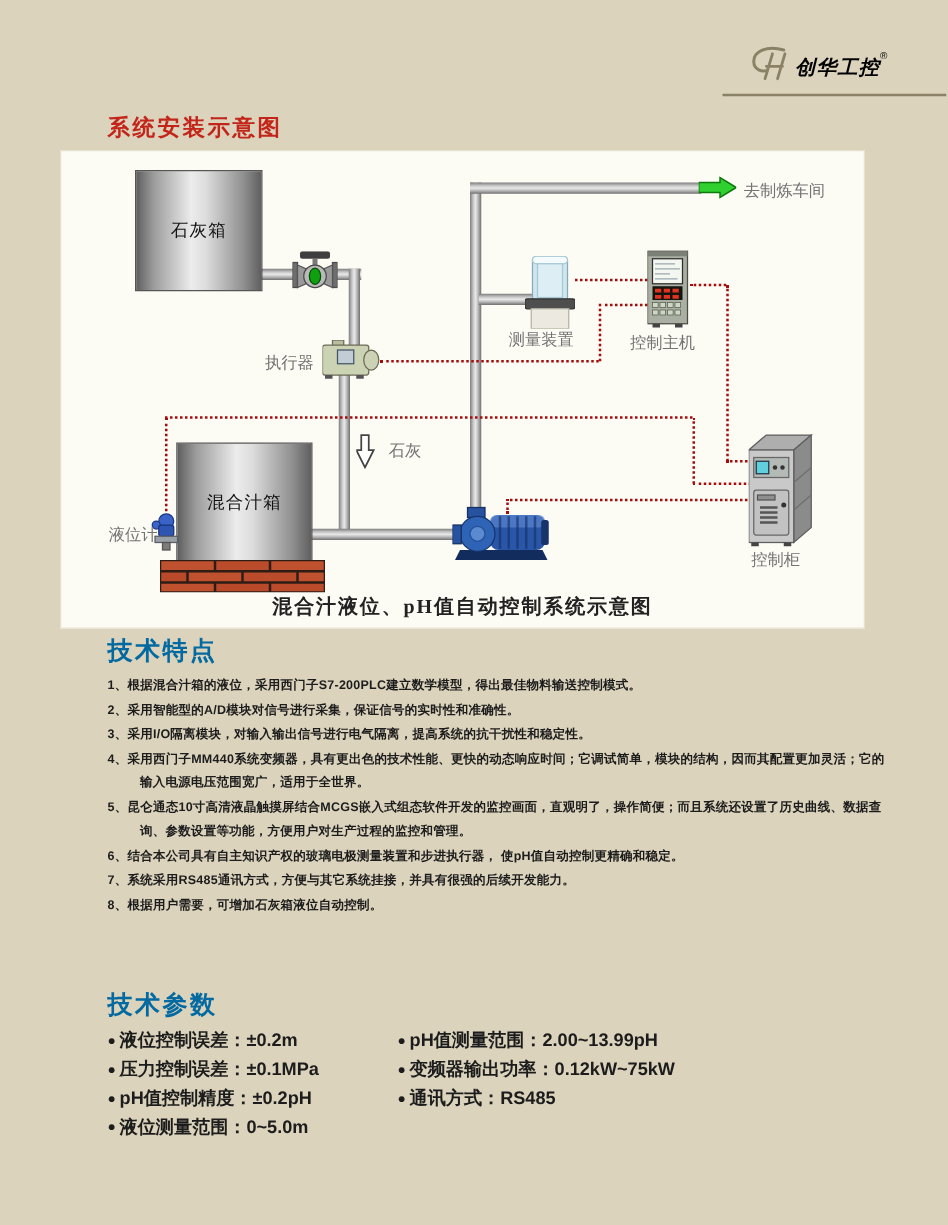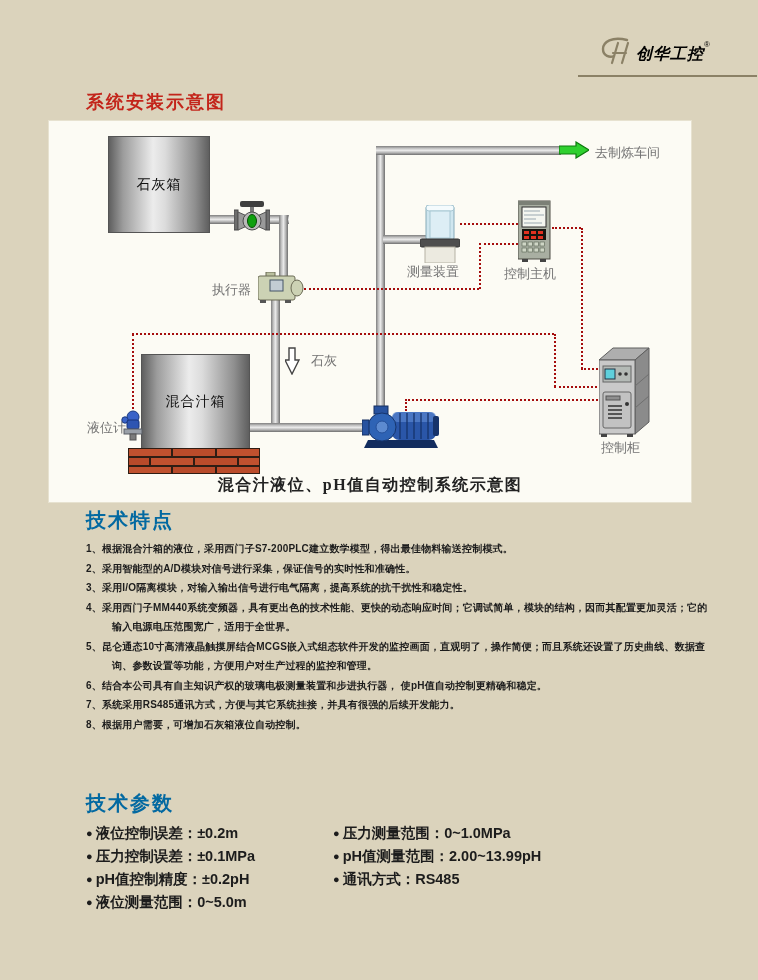--- a/index.html
+++ b/index.html
@@ -31,21 +31,21 @@
     font-family:"Liberation Serif","DejaVu Serif",serif;font-size:14px;color:#111;letter-spacing:1px;
   }
   .dlabel{position:absolute;font-family:"Liberation Serif","DejaVu Serif",serif;font-size:13px;color:#737373;white-space:nowrap;}
   .caption{position:absolute;left:0;right:0;top:354px;text-align:center;
     font-family:"Liberation Serif","DejaVu Serif",serif;font-weight:bold;font-size:16px;letter-spacing:1.5px;color:#222;}
 
   
   .section{position:absolute;left:86px;width:624px;}
   .sec-head{font-size:20px;font-weight:bold;color:#0369a1;letter-spacing:2px;margin:0 0 5px 0;}
   .feat-item{font-size:10px;font-weight:bold;line-height:19.5px;padding-left:26px;text-indent:-26px;letter-spacing:0.2px;}
-  .param-grid{display:grid;grid-template-columns:232px auto;column-gap:0;row-gap:0;gap:15px;}
+  .param-grid{display:grid;grid-template-columns:232px auto;column-gap:0;row-gap:0;}
   .param-row{font-size:14.5px;font-weight:bold;line-height:23px;white-space:nowrap;}
   .param-bullet{font-size:11px;vertical-align:1px;margin-right:3px;}
 </style>
 </head>
 <body>
 
 <div class="logo">
   <span style="margin-right:4px;">
     <svg width="34" height="30" viewBox="0 0 34 30">
       <path d="M29 4 C 14 0, 5 6, 5 13 C 5 20, 12 22, 16 20" fill="none" stroke="#8b8166" stroke-width="2.4" stroke-linecap="round"></path>
@@ -266,18 +266,18 @@
 <div class="section" style="top:790px;">
   <div class="sec-head">技术参数</div>
   <div class="param-grid">
     <div>
       <div class="param-row"><span class="param-bullet">●</span><span>液位控制误差：</span><span>±0.2m</span></div>
       <div class="param-row"><span class="param-bullet">●</span><span>压力控制误差：</span><span>±0.1MPa</span></div>
       <div class="param-row"><span class="param-bullet">●</span><span>pH值控制精度：</span><span>±0.2pH</span></div>
       <div class="param-row"><span class="param-bullet">●</span><span>液位测量范围：</span><span>0~5.0m</span></div>
     </div>
     <div>
-      <div class="param-row"><span class="param-bullet">●</span><span>压力测量范围：</span><span>0~1.0MPa</span></div>
       <div class="param-row"><span class="param-bullet">●</span><span>pH值测量范围：</span><span>2.00~13.99pH</span></div>
+      <div class="param-row"><span class="param-bullet">●</span><span>变频器输出功率：</span><span>0.12kW~75kW</span></div>
       <div class="param-row"><span class="param-bullet">●</span><span>通讯方式：</span><span>RS485</span></div>
     </div>
   </div>
 </div>
 
 </body></html>

